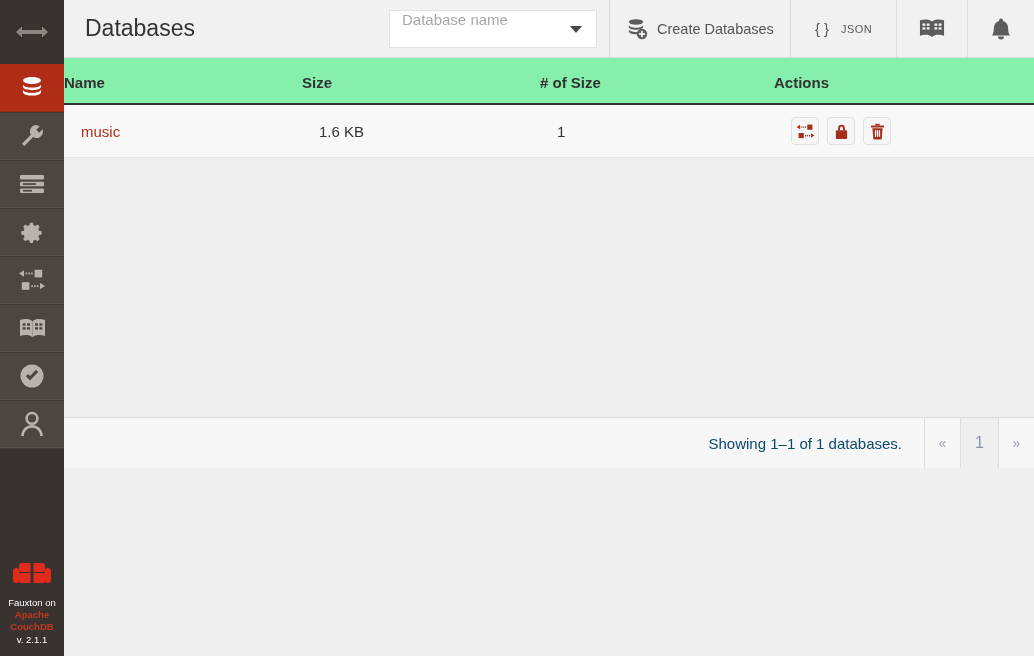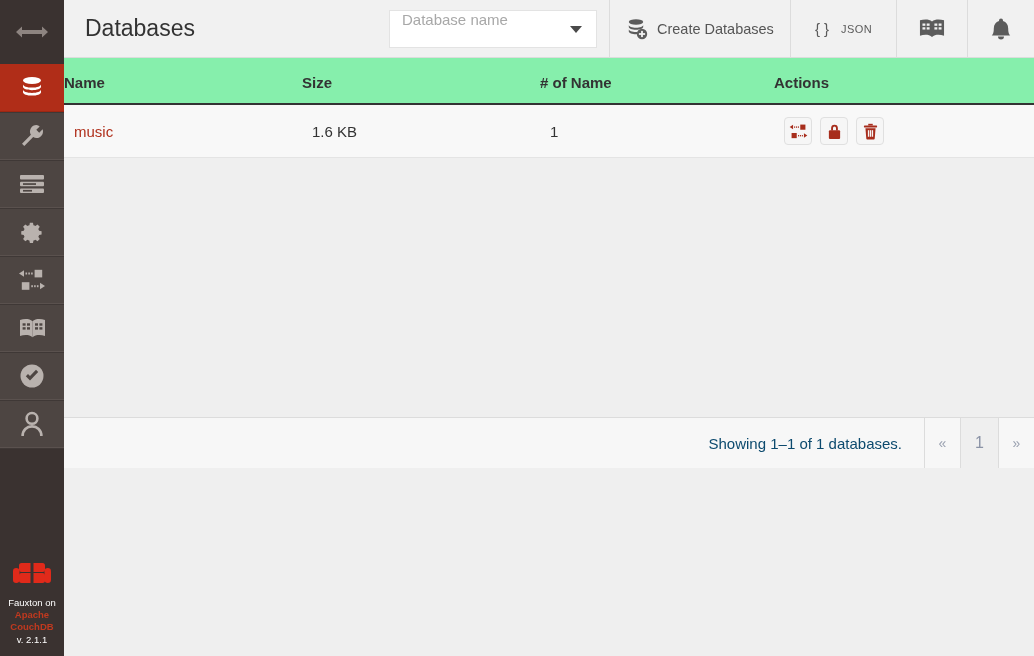--- a/index.html
+++ b/index.html
@@ -103,21 +103,21 @@
     padding: 16px 0 12px 0;
     background: #86efac;
     border-bottom: 2px solid #333;
   }
   th.c-name, td.c-name { padding-left: 21px; width: 238px; }
   th.c-size, td.c-size { width: 238px; }
   th.c-docs, td.c-docs { width: 234px; }
   th.c-act,  td.c-act  { width: auto; }
   table.dbs tbody td {
     background: #f8f8f8;
-    padding: 12px 10px;
+    padding: 12px 17px;
     font-size: 15px; color: #333;
     border-bottom: 1px solid #e4e4e4;
     height: 48px;
     vertical-align: middle;
   }
   td.c-name a { color: #b0301c; text-decoration: none; font-size: 15px; cursor: pointer; }
   .actions { display: flex; gap: 8px; align-items: center; }
   .act-btn {
     width: 28px; height: 28px;
     border: 1px solid #e0e0e0;
@@ -333,21 +333,21 @@
         </span>
       </div>
     </div>
 
     <div class="content">
       <table class="dbs">
         <thead>
           <tr>
             <th class="c-name">Name</th>
             <th class="c-size">Size</th>
-            <th class="c-docs"># of Name</th>
+            <th class="c-docs"># of Size</th>
             <th class="c-act">Actions</th>
           </tr>
         </thead>
         <tbody>
           <tr>
             <td class="c-name">
               <a>music</a>
             </td>
             <td class="c-size">1.6 KB</td>
             <td class="c-docs">1</td>

